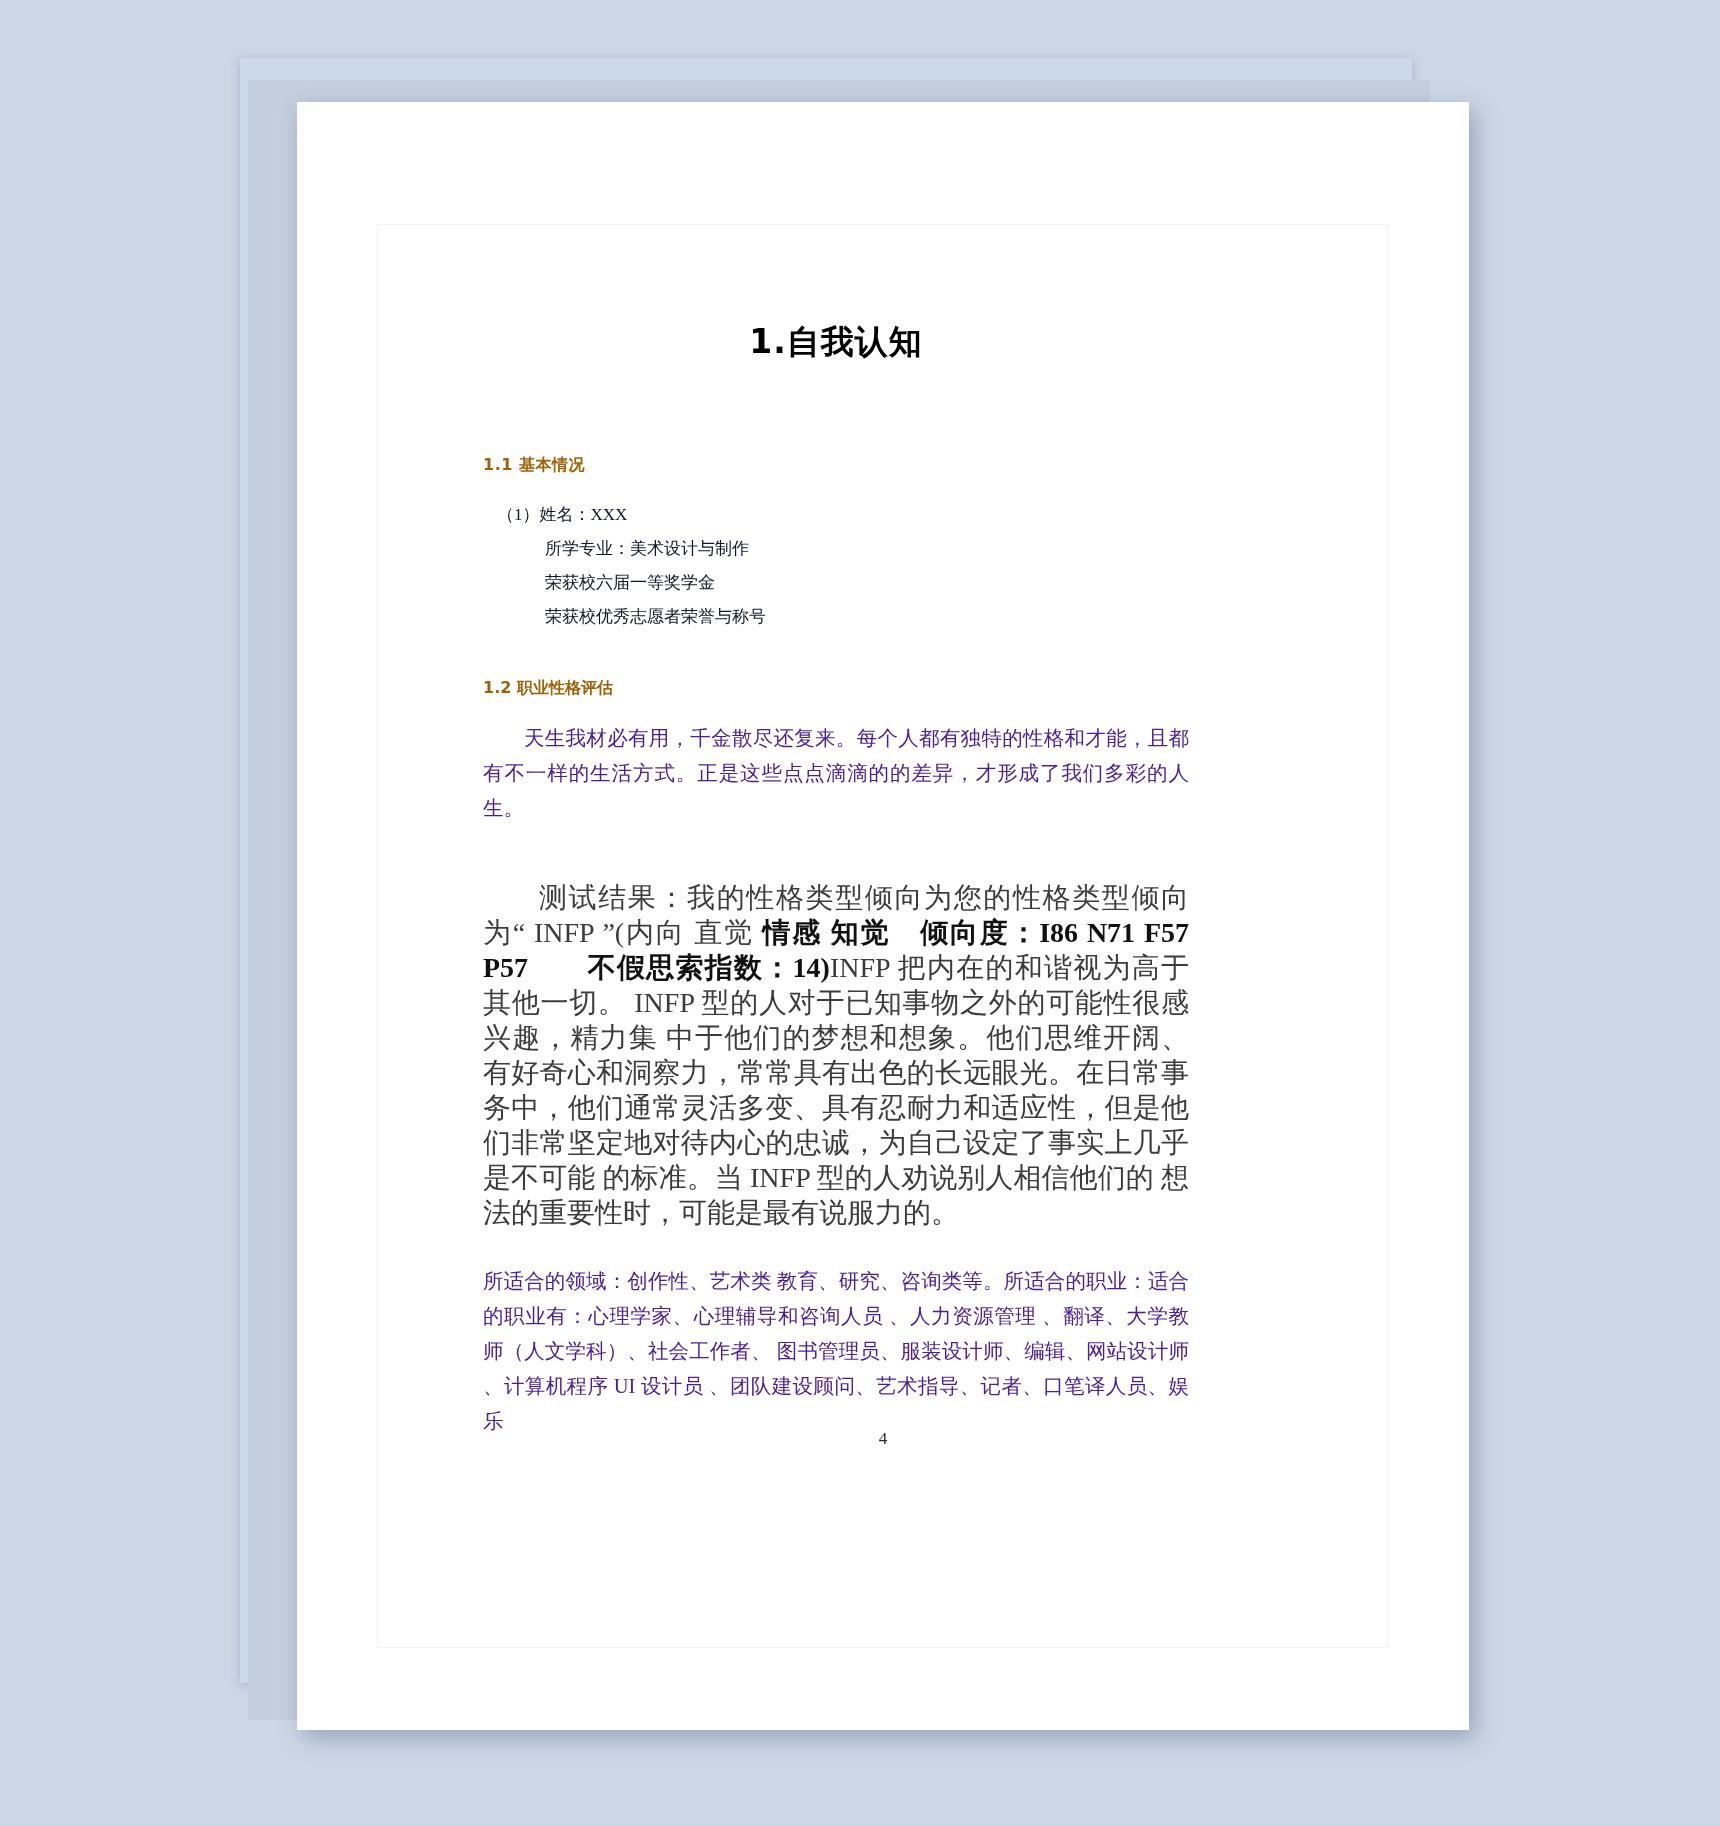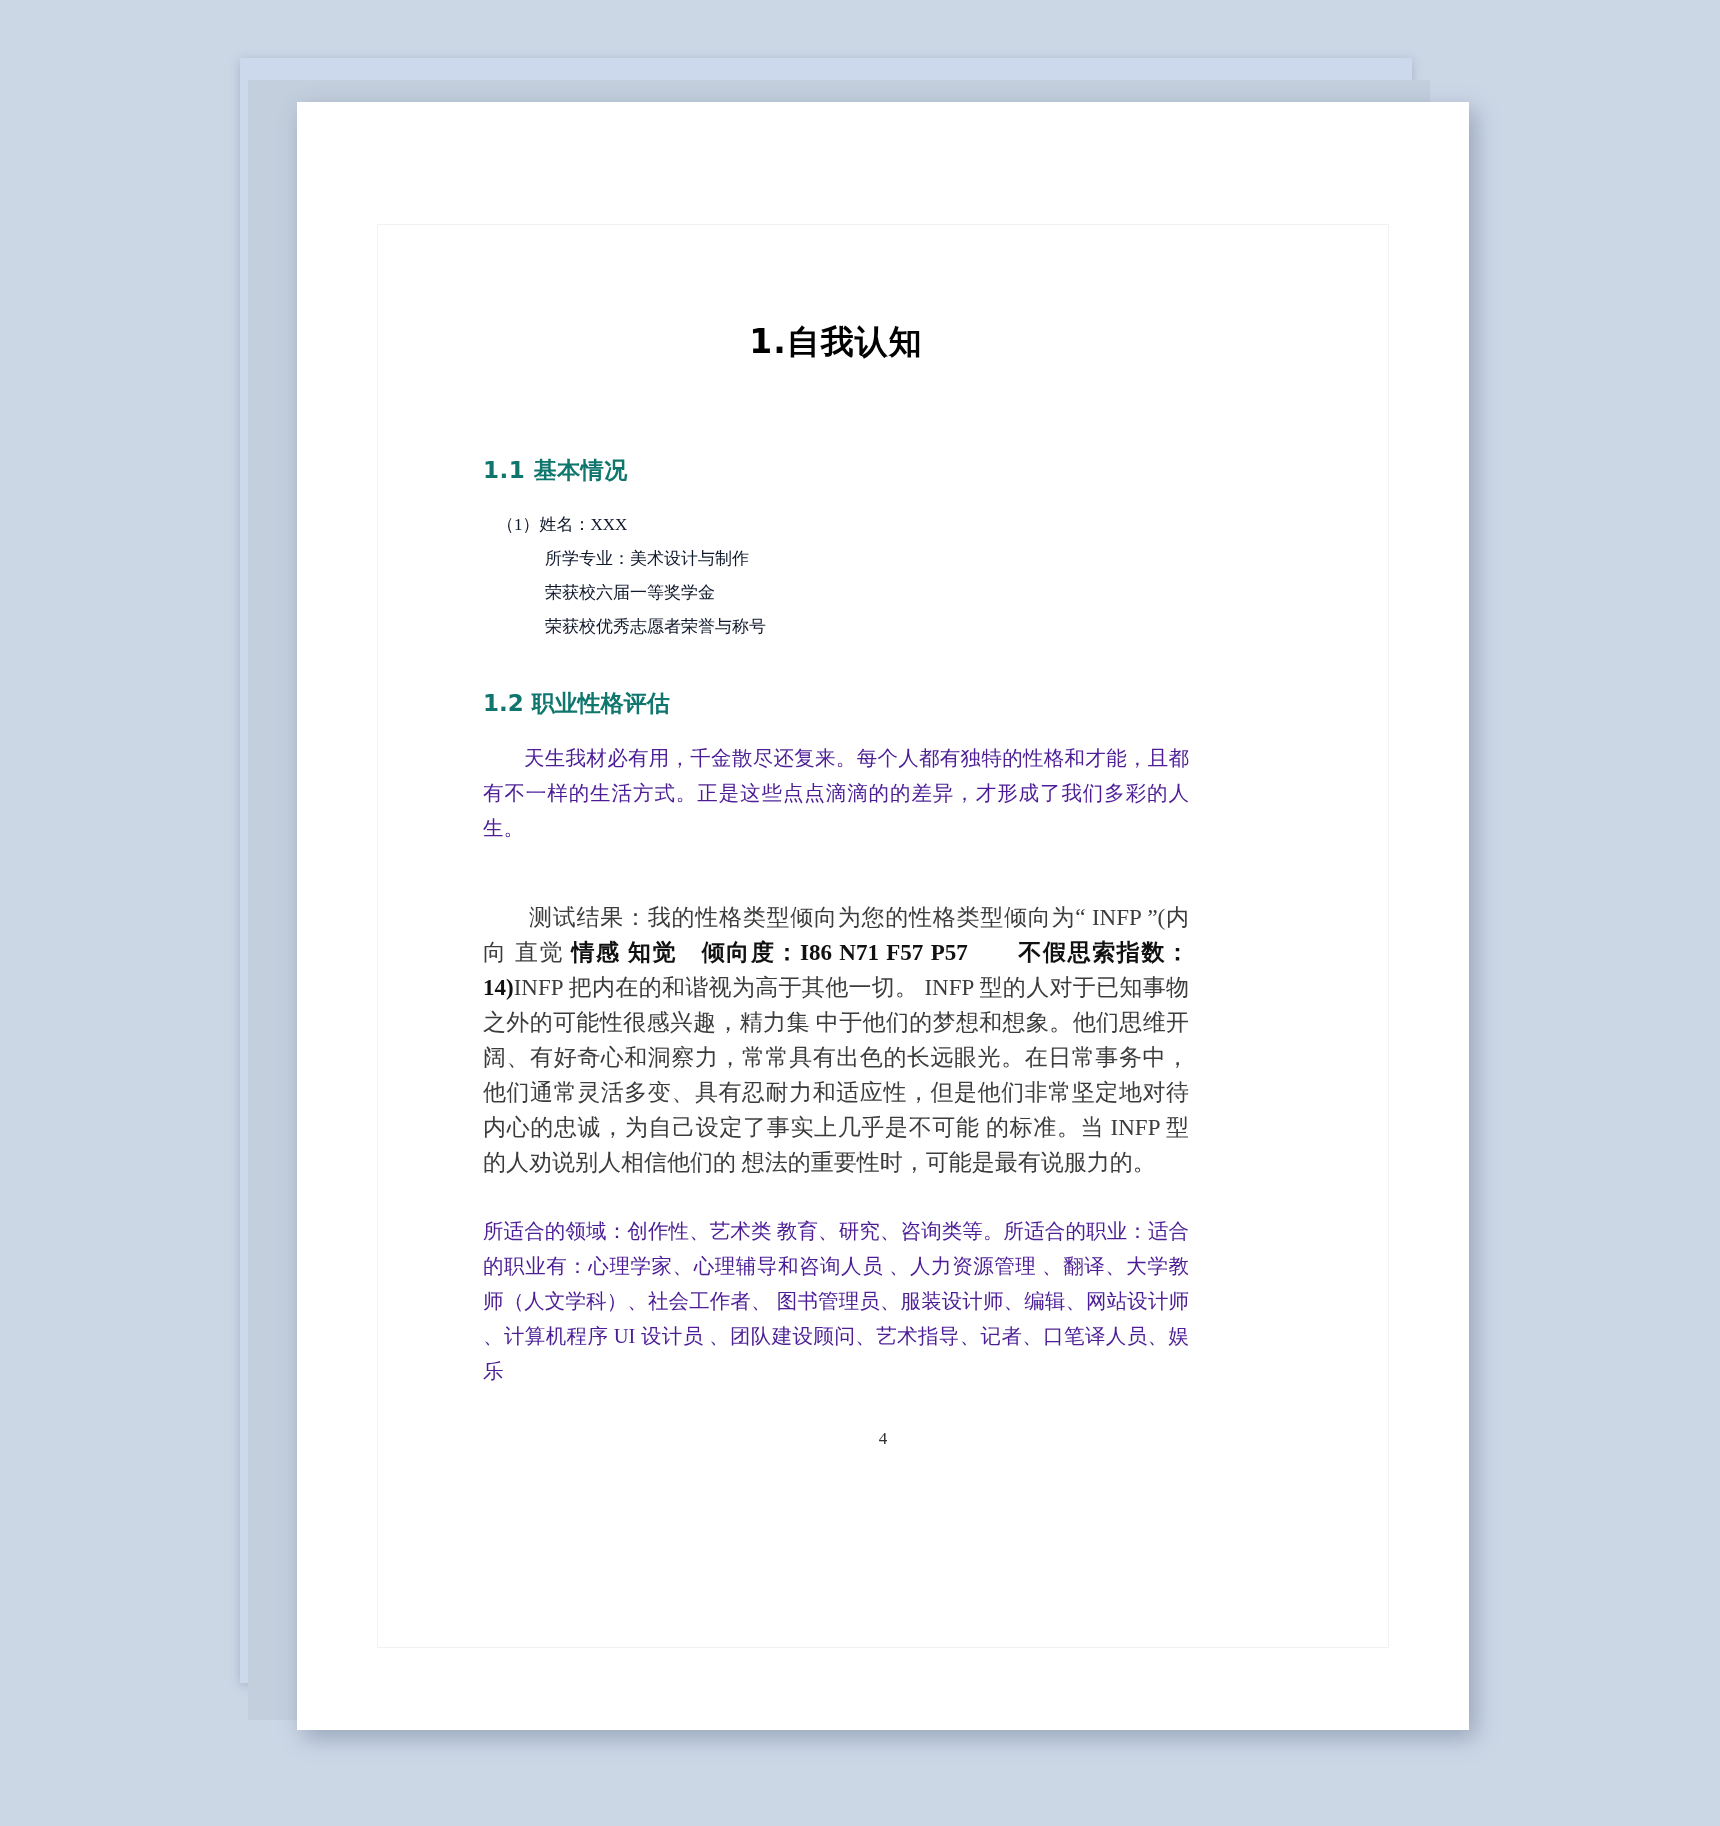--- a/index.html
+++ b/index.html
@@ -69,22 +69,22 @@
     font-size: 33px;
     color: #000;
     text-align: center;
     letter-spacing: 1px;
     margin: 0 0 90px 0;
   }
 
   .h2 {
     font-family: "DejaVu Sans", "Liberation Sans", sans-serif;
     font-weight: bold;
-    font-size: 23px;
-    color: #0f766e;
+    font-size: 16px;
+    color: #a16207;
     margin: 0 0 22px 0;
     letter-spacing: 0.5px;
   }
   .h2.tight { letter-spacing: 0px; }
 
   .list-block {
     margin: 0 0 44px 0;
     color: #0f172a;
     font-size: 17px;
     line-height: 34px;
@@ -101,21 +101,21 @@
     line-height: 35px;
     text-align: justify;
     text-justify: inter-ideograph;
     margin: 0 0 10px 0;
   }
   .para.indent { text-indent: 2em; }
   .para-gap { margin-bottom: 40px; }
 
   .mbti-para {
     color: #3c3c3c;
-    font-size: 23px;
+    font-size: 28px;
     line-height: 35px;
     text-align: justify;
     text-justify: inter-ideograph;
     margin: 0 0 34px 0;
     text-indent: 2em;
   }
   .mbti-para b {
     color: #111;
     font-weight: bold;
   }

